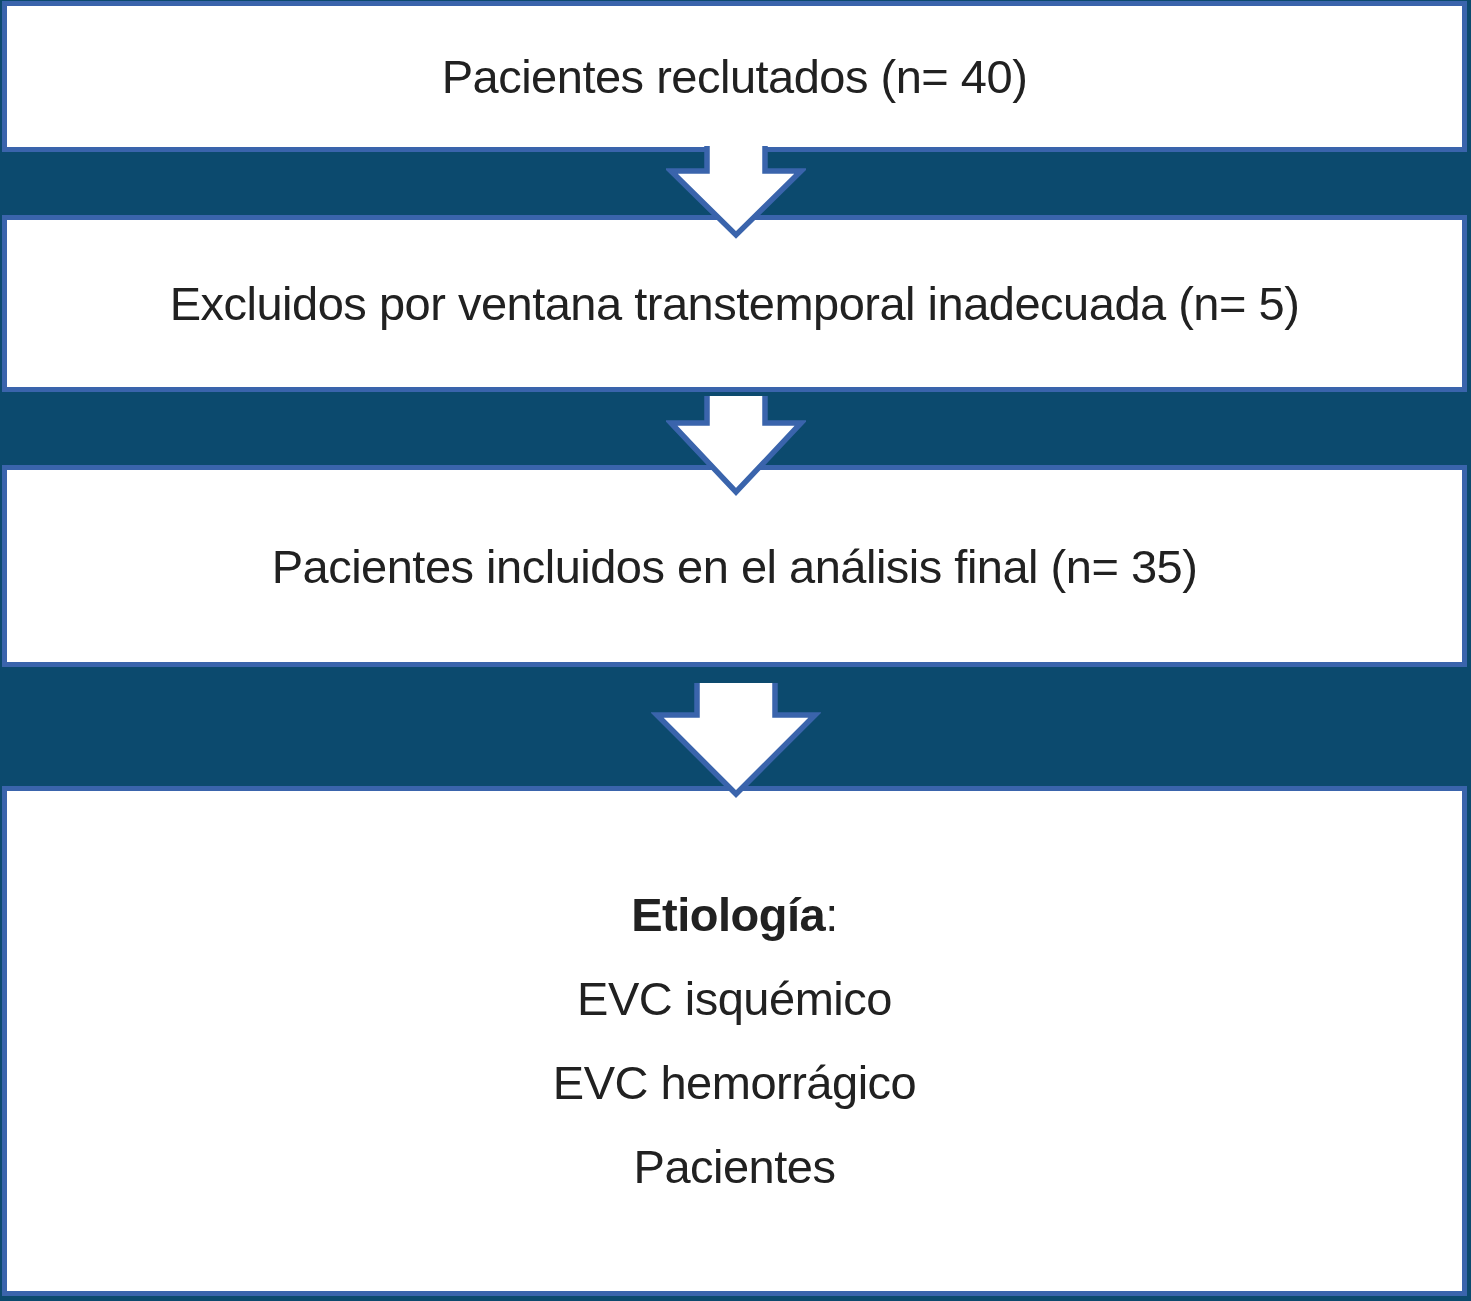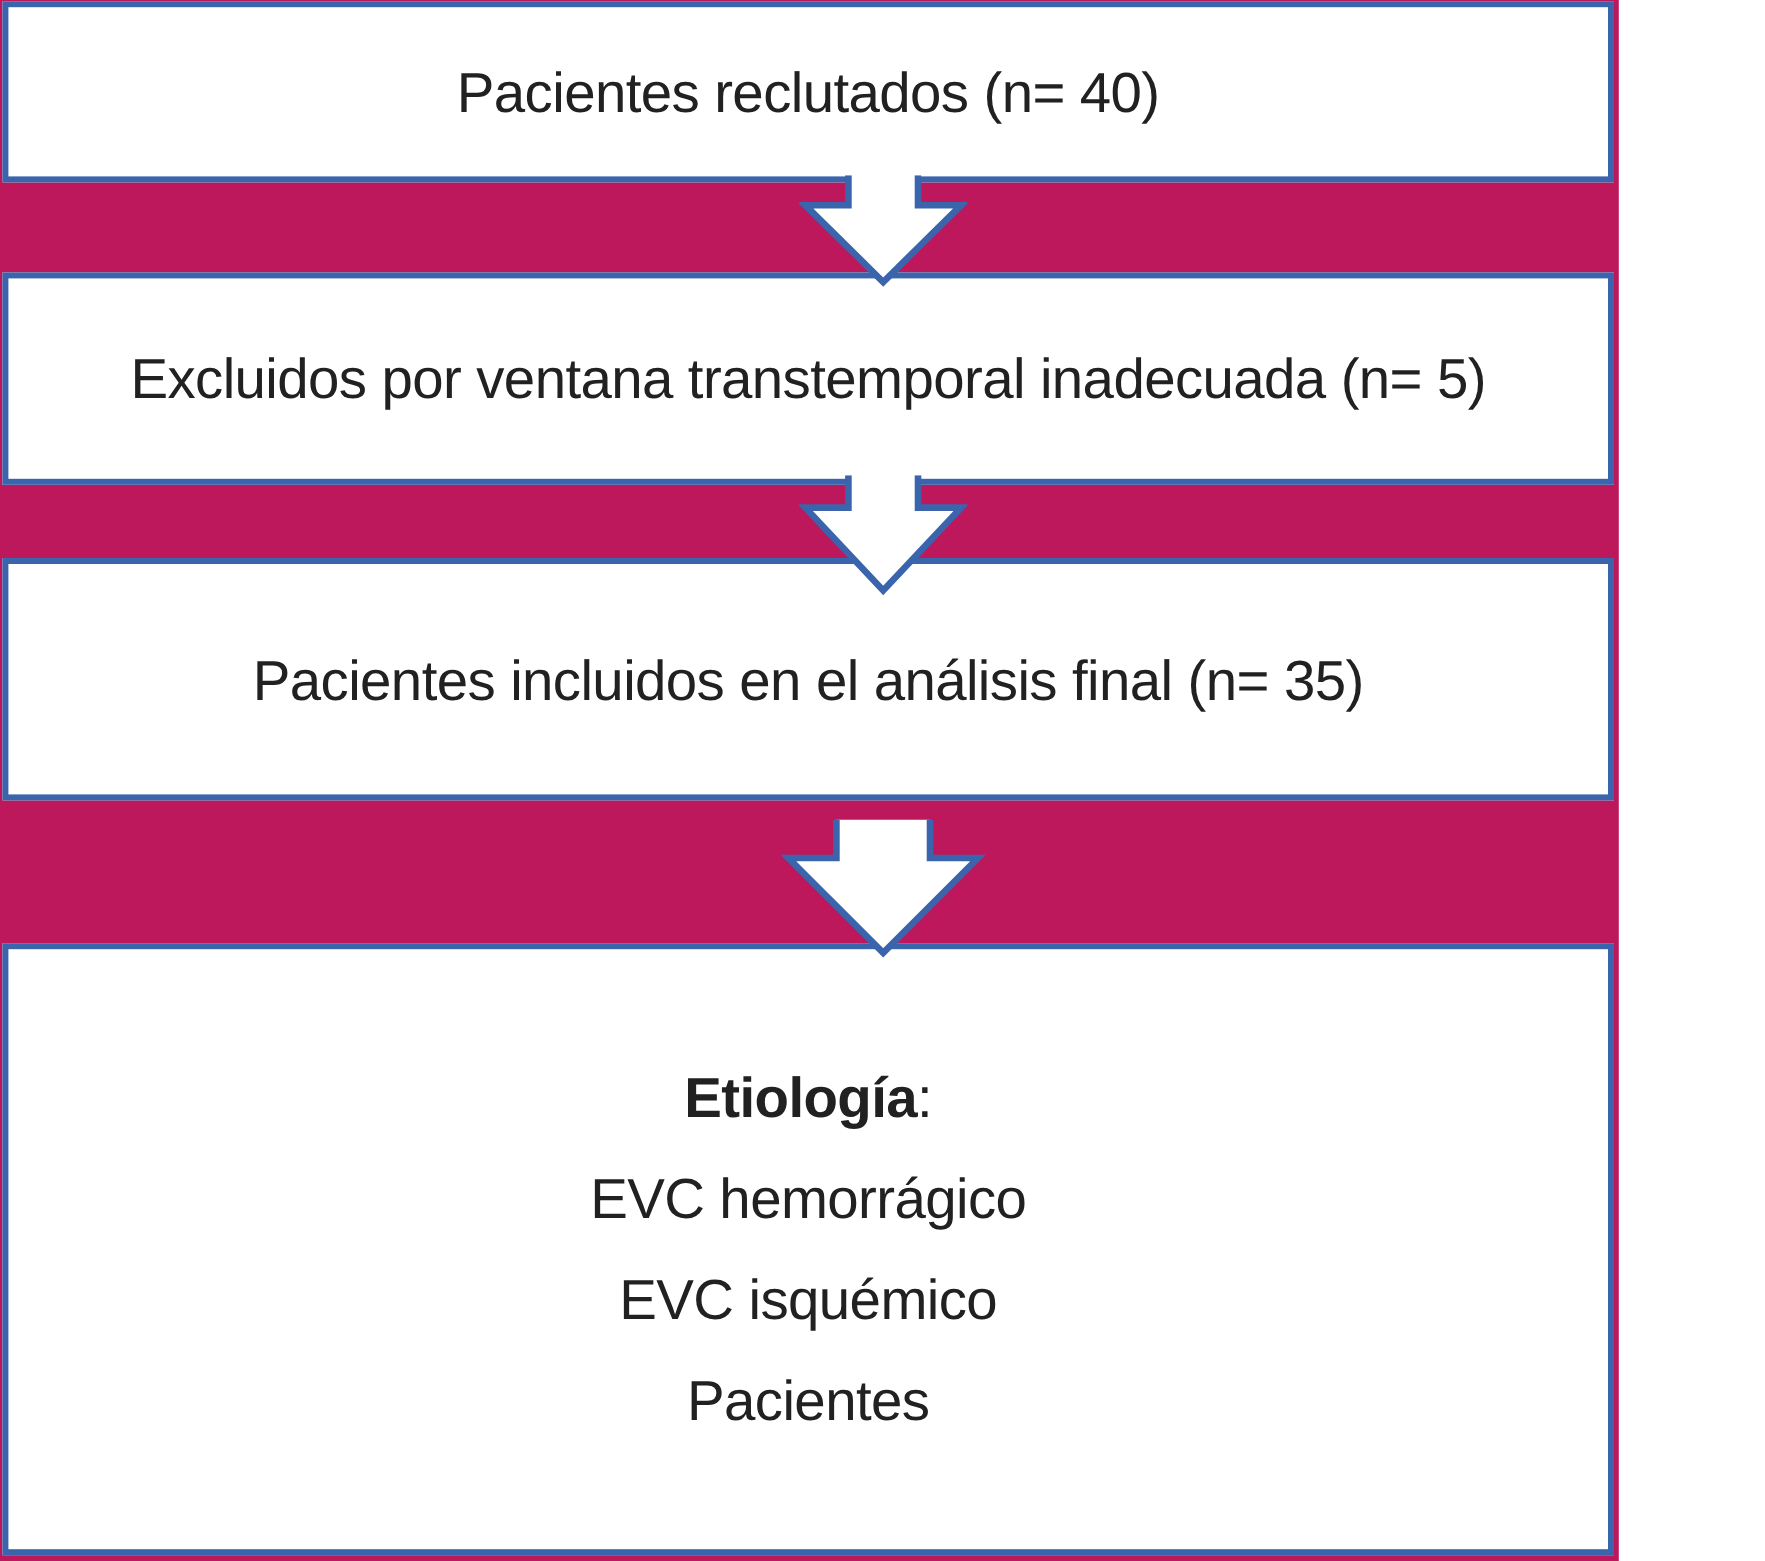--- a/index.html
+++ b/index.html
@@ -6,44 +6,44 @@
     margin: 0;
     padding: 0;
     background: #ffffff;
   }
   :root {
     --accent: #3a64ac;
     --text: #212121;
   }
   .canvas {
     position: relative;
-    width: 1349px;
+    width: 1471px;
     height: 1301px;
-    background: #be185d;
+    background: #0c4a6e;
     font-family: "Liberation Sans", sans-serif;
     color: var(--text);
     overflow: hidden;
   }
   .flow-box {
     position: absolute;
     left: 2px;
     right: 4px;
     border: 5px solid var(--accent);
     background: #ffffff;
     display: flex;
     align-items: center;
     justify-content: center;
     text-align: center;
     font-size: 47px;
     letter-spacing: -0.5px;
     z-index: 1;
     box-sizing: border-box;
   }
   .box-1 { top: 1px;   height: 151px; }
-  .box-2 { top: 227px; height: 177px; }
+  .box-2 { top: 215px; height: 177px; }
   .box-3 { top: 465px; height: 202px; }
   .box-4 { top: 786px; height: 510px; }
   .box-4 .etio-list {
     display: flex;
     flex-direction: column;
     justify-content: flex-start;
   }
   .etio-line {
     line-height: 84px;
     white-space: nowrap;
@@ -91,19 +91,19 @@
 
   <svg class="arrow-svg arrow-3" width="170" height="119" viewBox="0 0 170 119">
     <path class="arrow-path" d="M 46,0 L 46,32 L 6,32 L 85,111 L 164,32 L 124,32 L 124,0"></path>
   </svg>
 
   <div class="flow-box box-4">
     <div class="etio-list">
       <div class="etio-line etio-title-line">
         <span class="etio-title">Etiología</span><span>:</span>
       </div>
+      <div class="etio-line">EVC isquémico</div>
       <div class="etio-line">EVC hemorrágico</div>
-      <div class="etio-line">EVC isquémico</div>
       <div class="etio-line">Pacientes</div>
     </div>
   </div>
 
 </div>
 
 </body></html>

